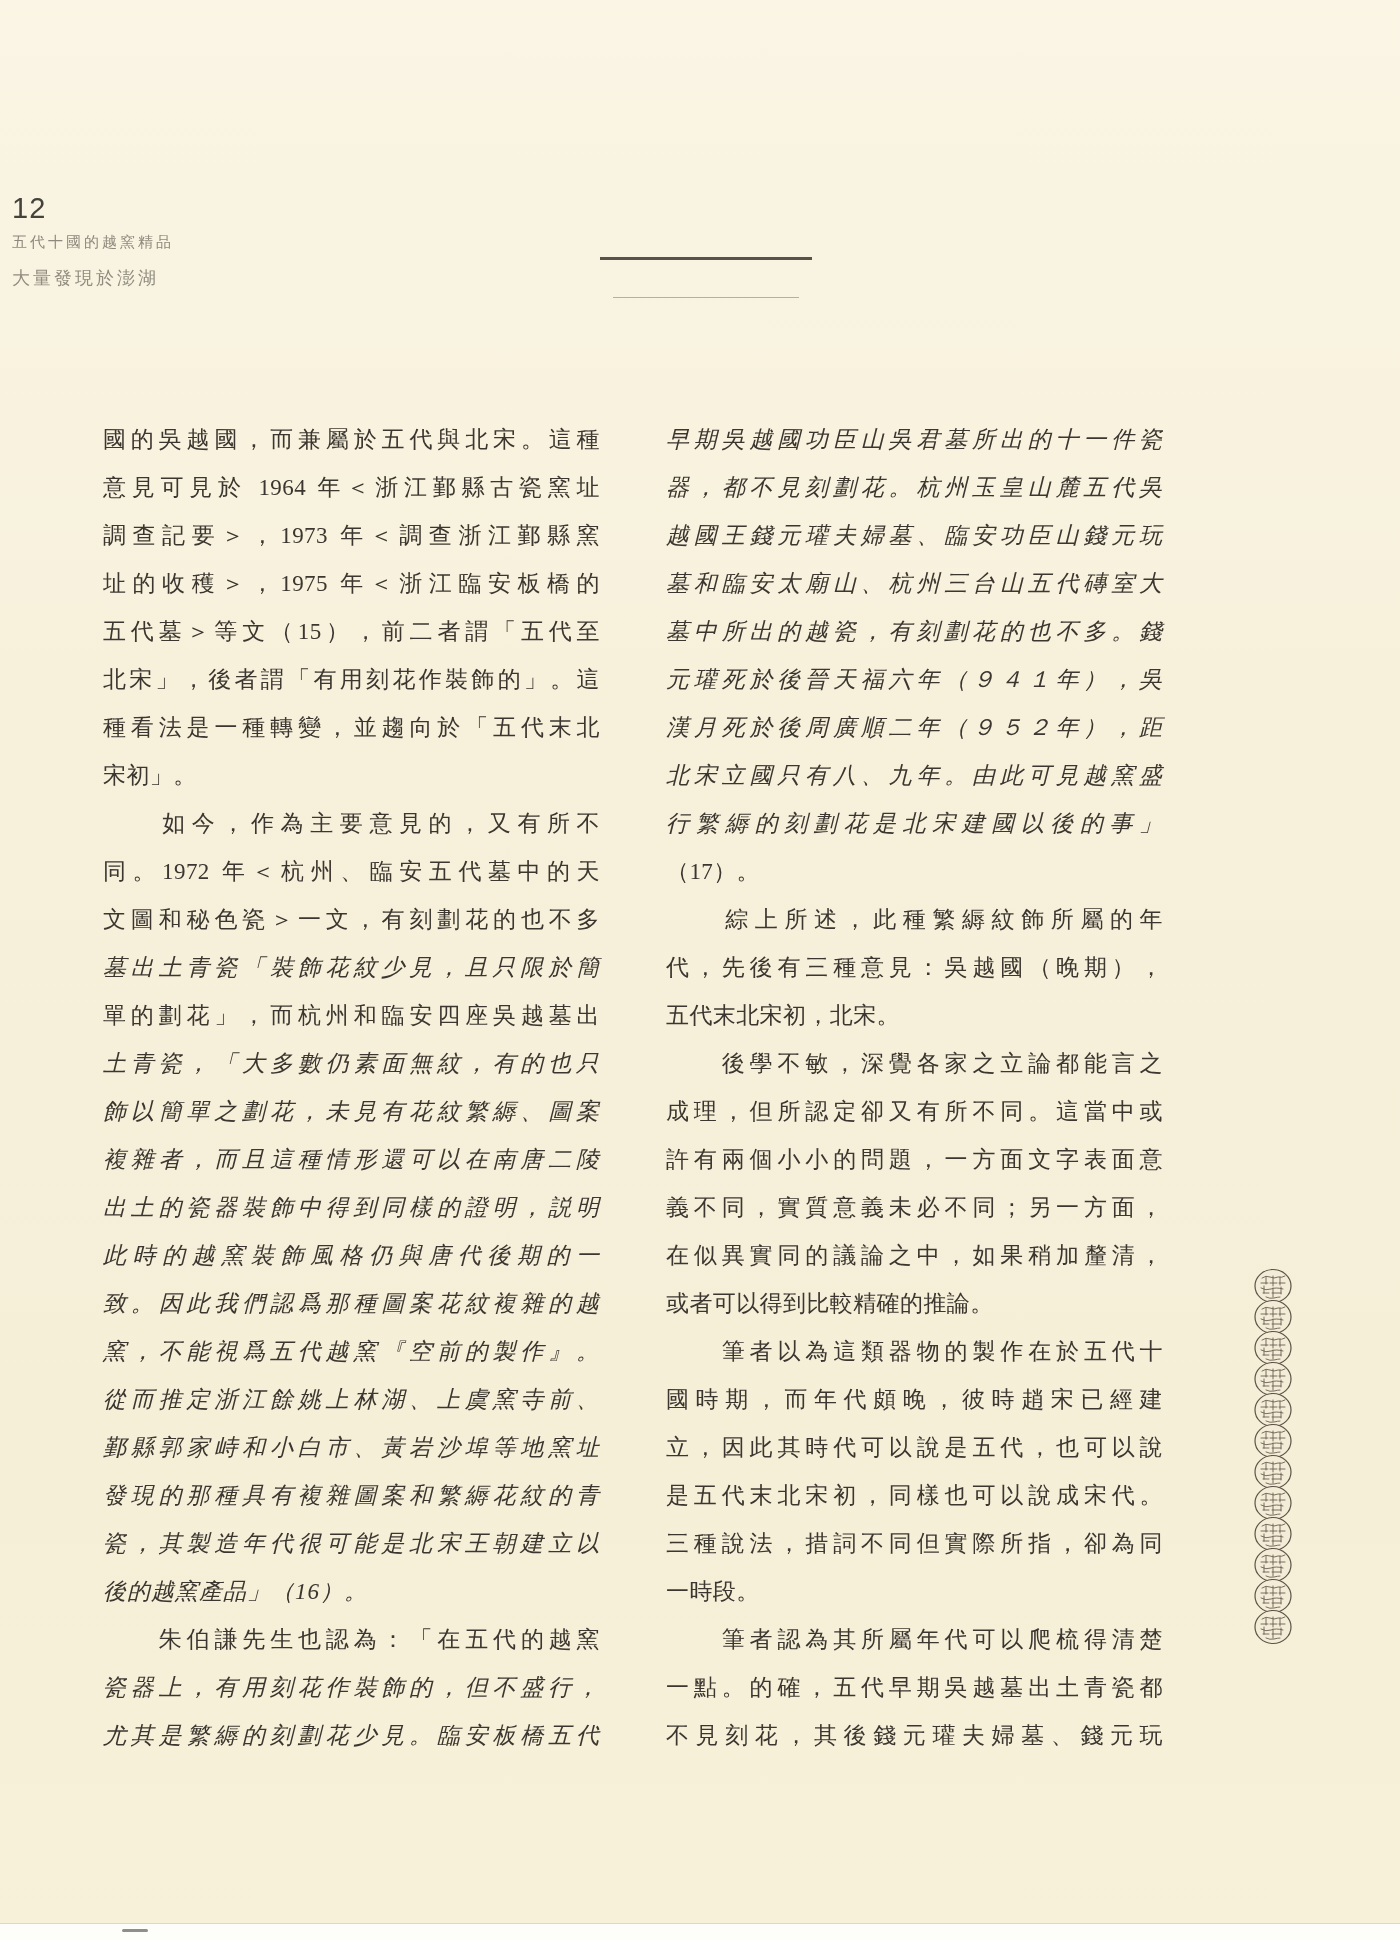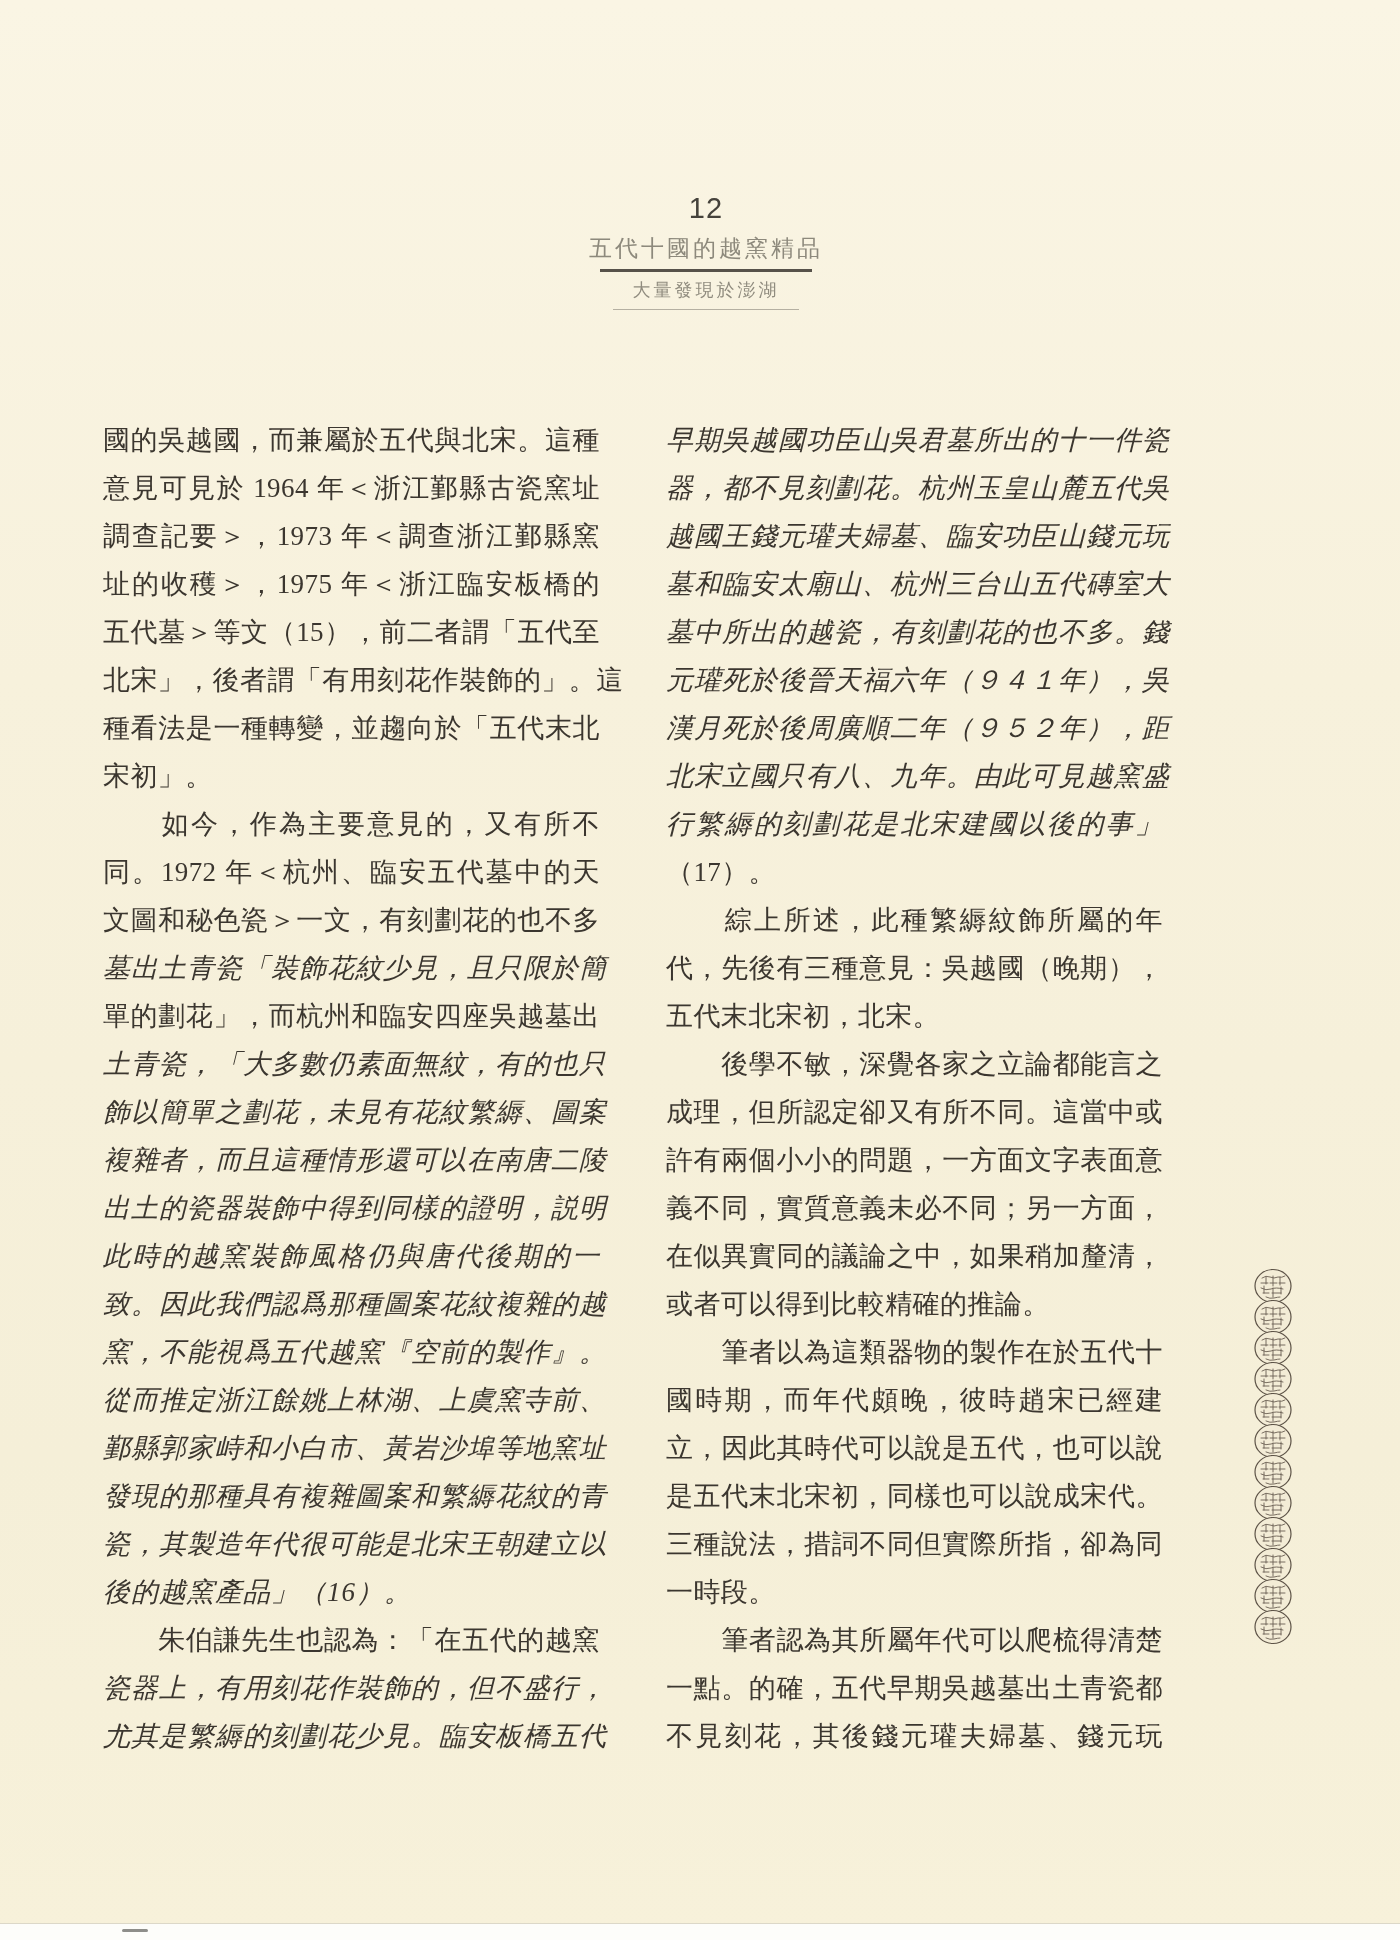--- a/index.html
+++ b/index.html
@@ -9,31 +9,30 @@
     height: 1940px;
     margin: 0 auto;
     overflow: hidden;
     background: linear-gradient(180deg, #faf5e4 0%, #f7f1dc 35%, #f5efd8 75%, #f7f1da 100%);
     font-family: "Liberation Serif", "DejaVu Serif", serif;
   }
   
   .page-header {
     position: absolute;
     top: 192px; left: 12px; right: 0;
-    text-align: center;
     font-family: "Liberation Sans", "DejaVu Sans", sans-serif;
   }
   .page-number {
     font-size: 29px;
     color: #45423b;
     letter-spacing: 1px;
     margin-bottom: 8px;
   }
   .running-title-1 {
-    font-size: 23px;
+    font-size: 15px;
     color: #8d897c;
     letter-spacing: 3px;
   }
   .header-rule-top {
     width: 212px; height: 3px;
     background: #57524a;
     margin: 5px auto 6px auto;
   }
   .running-title-2 {
     font-size: 18px;
@@ -43,21 +42,21 @@
   .header-rule-bottom {
     width: 186px; height: 1px;
     background: #b5b0a2;
     margin: 7px auto 0 auto;
   }
   
   .column {
     position: absolute;
     top: 416px;
     width: 497px;
-    font-size: 27px;
+    font-size: 23px;
     line-height: 48px;
     color: #3b362f;
   }
   .column-left  { left: 103px; }
   .column-right { left: 666px; font-family: Liberation Serif, serif; }
   .text-line {
     height: 48px;
     white-space: nowrap;
     text-align: justify;
     text-align-last: justify;

